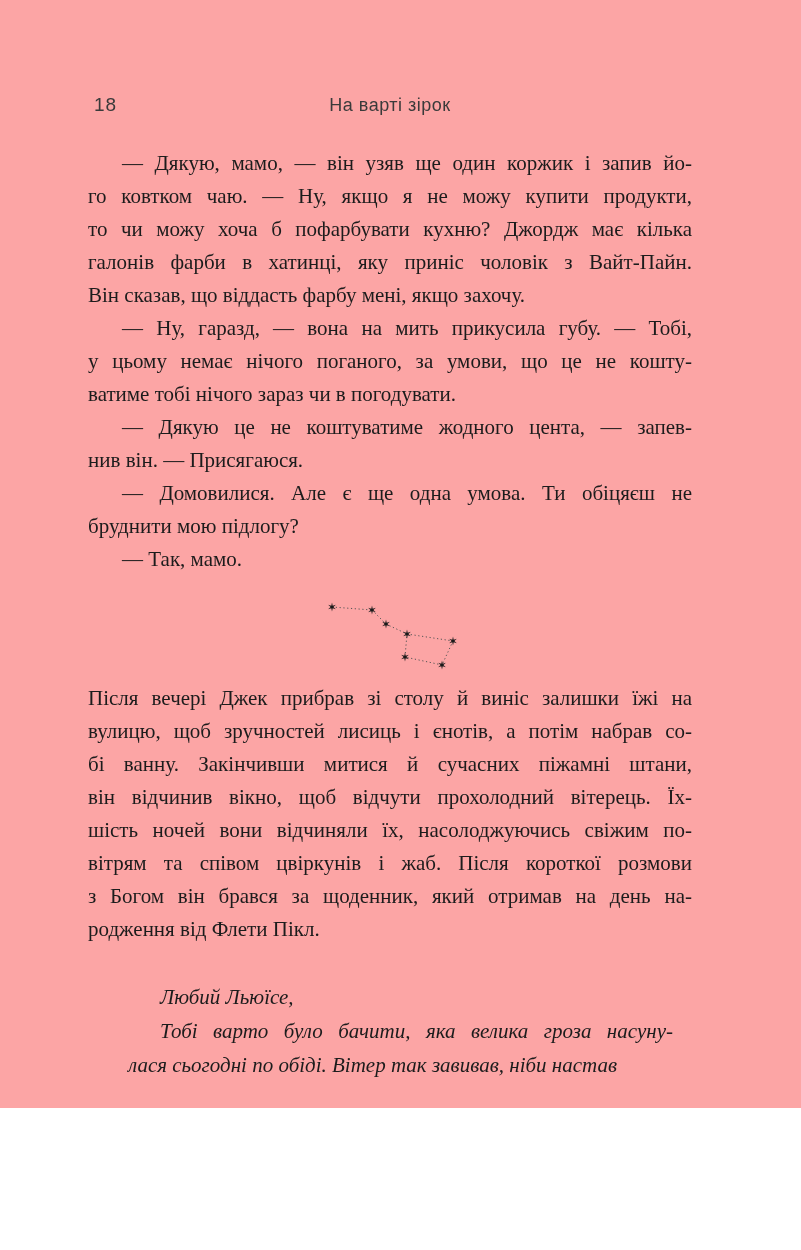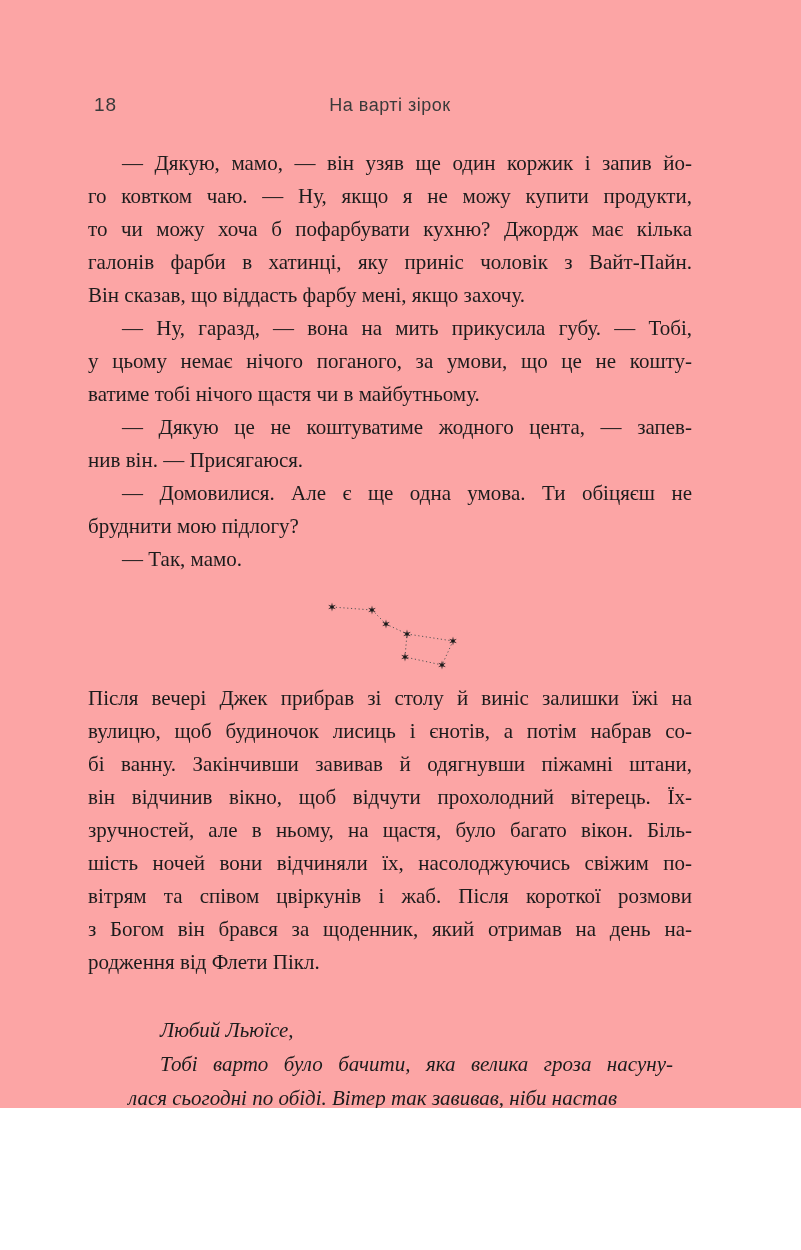--- a/index.html
+++ b/index.html
@@ -96,21 +96,21 @@
         <div>
           <div class="line indent">— Дякую, мамо, — він узяв ще один коржик і запив йо-</div>
           <div class="line">го ковтком чаю. — Ну, якщо я не можу купити продукти,</div>
           <div class="line">то чи можу хоча б пофарбувати кухню? Джордж має кілька</div>
           <div class="line">галонів фарби в хатинці, яку приніс чоловік з Вайт-Пайн.</div>
           <div class="line last">Він сказав, що віддасть фарбу мені, якщо захочу.</div>
         </div>
         <div>
           <div class="line indent">— Ну, гаразд, — вона на мить прикусила губу. — Тобі,</div>
           <div class="line">у цьому немає нічого поганого, за умови, що це не кошту-</div>
-          <div class="line last">ватиме тобі нічого щастя чи в майбутньому.</div>
+          <div class="line last">ватиме тобі нічого зараз чи в погодувати.</div>
         </div>
         <div>
           <div class="line indent">— Дякую це не коштуватиме жодного цента, — запев-</div>
           <div class="line last">нив він. — Присягаюся.</div>
         </div>
         <div>
           <div class="line indent">— Домовилися. Але є ще одна умова. Ти обіцяєш не</div>
           <div class="line last">бруднити мою підлогу?</div>
         </div>
         <div>
@@ -133,24 +133,23 @@
           <path d="M83.00,29.60L83.70,32.79L86.81,31.80L84.40,34.00L86.81,36.20L83.70,35.21L83.00,38.40L82.30,35.21L79.19,36.20L81.60,34.00L79.19,31.80L82.30,32.79Z" fill="#1a1a1a"></path>
           <path d="M129.00,36.60L129.70,39.79L132.81,38.80L130.40,41.00L132.81,43.20L129.70,42.21L129.00,45.40L128.30,42.21L125.19,43.20L127.60,41.00L125.19,38.80L128.30,39.79Z" fill="#1a1a1a"></path>
           <path d="M81.00,52.60L81.70,55.79L84.81,54.80L82.40,57.00L84.81,59.20L81.70,58.21L81.00,61.40L80.30,58.21L77.19,59.20L79.60,57.00L77.19,54.80L80.30,55.79Z" fill="#1a1a1a"></path>
           <path d="M118.00,60.60L118.70,63.79L121.81,62.80L119.40,65.00L121.81,67.20L118.70,66.21L118.00,69.40L117.30,66.21L114.19,67.20L116.60,65.00L114.19,62.80L117.30,63.79Z" fill="#1a1a1a"></path>
         </svg>
     </div>
 
     <div id="after-ornament">
         <div>
           <div class="line">Після вечері Джек прибрав зі столу й виніс залишки їжі на</div>
-          <div class="line">вулицю, щоб будиночок лисиць і єнотів, а потім набрав со-</div>
-          <div class="line">бі ванну. Закінчивши завивав й одягнувши піжамні штани,</div>
+          <div class="line">вулицю, щоб зручностей лисиць і єнотів, а потім набрав со-</div>
+          <div class="line">бі ванну. Закінчивши митися й сучасних піжамні штани,</div>
           <div class="line">він відчинив вікно, щоб відчути прохолодний вітерець. Їх-</div>
-          <div class="line">зручностей, але в ньому, на щастя, було багато вікон. Біль-</div>
           <div class="line">шість ночей вони відчиняли їх, насолоджуючись свіжим по-</div>
           <div class="line">вітрям та співом цвіркунів і жаб. Після короткої розмови</div>
           <div class="line">з Богом він брався за щоденник, який отримав на день на-</div>
           <div class="line last">родження від Флети Пікл.</div>
         </div>
       </div>
 
     <div class="letter" id="letter-block">
         <div>
           <div class="line indent last">Любий Льюїсе,</div>

